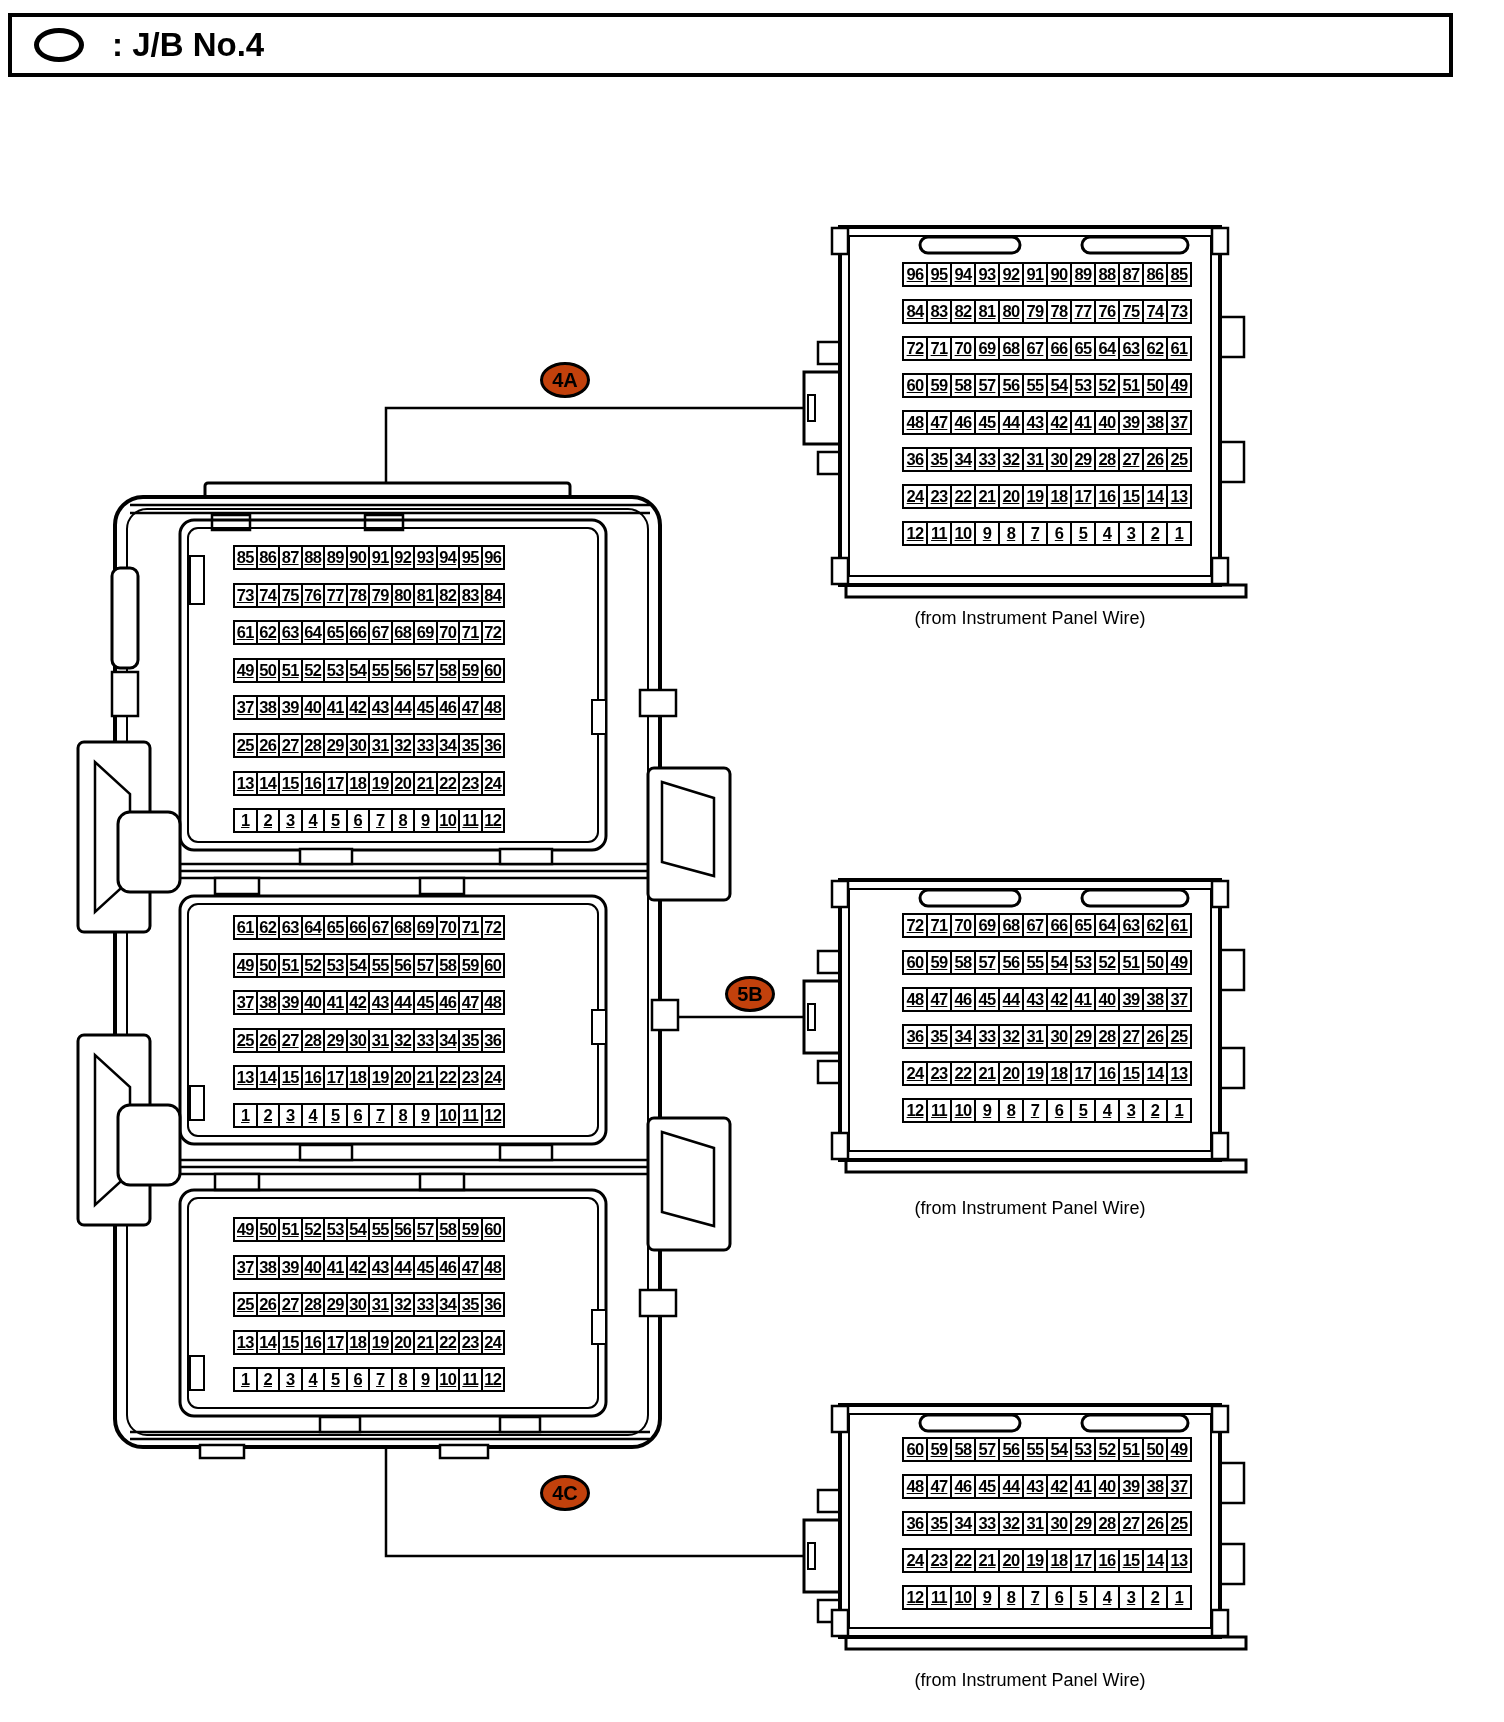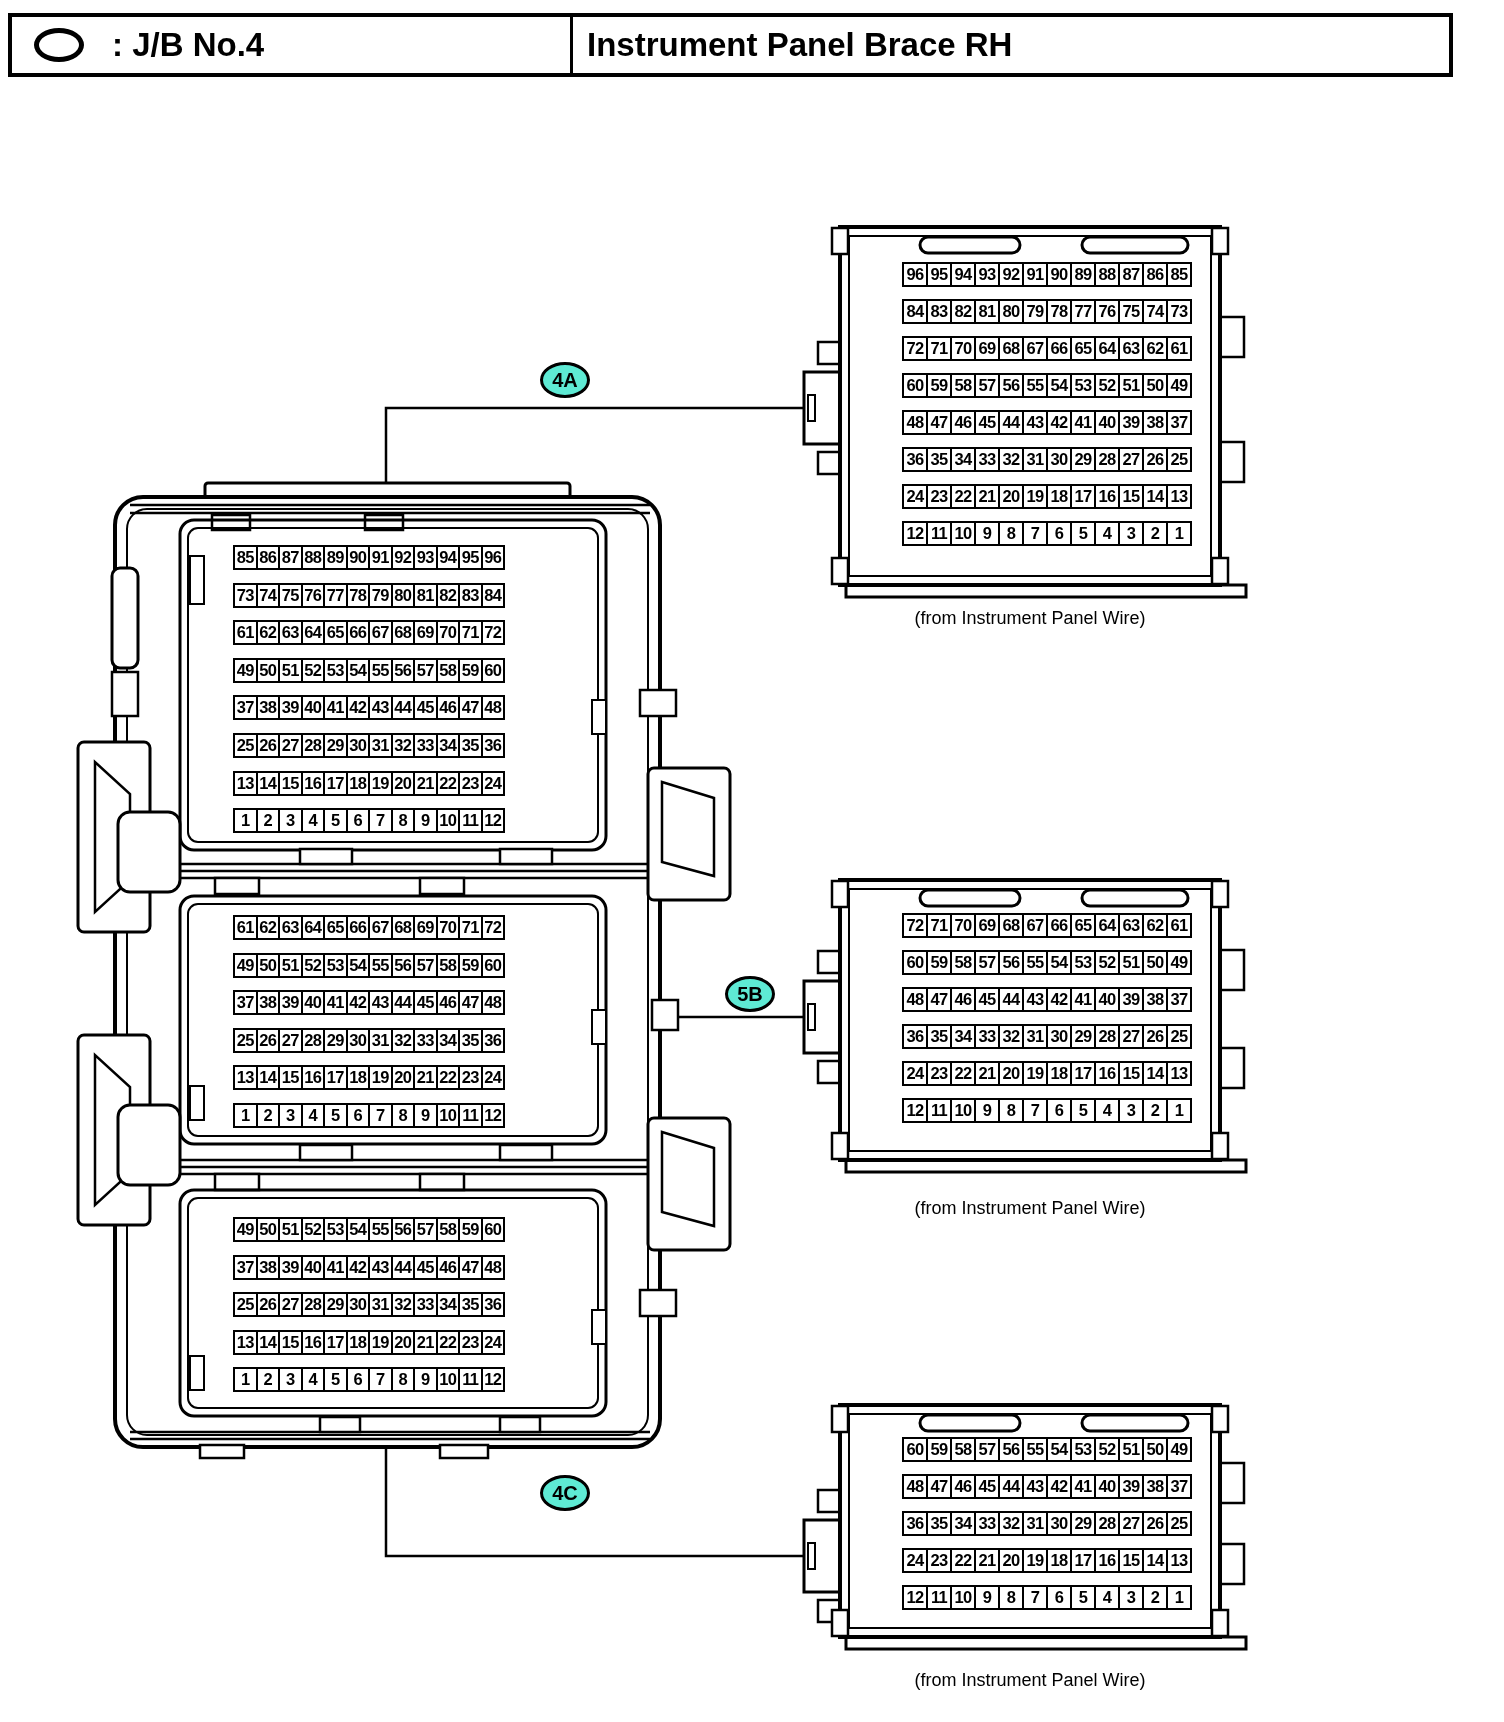--- a/index.html
+++ b/index.html
@@ -14,50 +14,47 @@
   .hdr-oval{width:40px;height:24px;border:5px solid #000;border-radius:50%;
             margin-left:22px;margin-right:28px;}
   .hdr-text{font-size:33px;font-weight:700;letter-spacing:0px;white-space:nowrap;}
   .hdr-right .hdr-text{margin-left:14px;}
 
   
   #art{position:absolute;left:0;top:0;width:1504px;height:1722px;}
 
   
   .pingrid{position:absolute;}
-  .pinrow{display:flex;}
+  .pinrow{display:flex;text-decoration:underline;}
   .grid-block .pinrow{margin-bottom:12.6px;}
   .grid-conn  .pinrow{margin-bottom:12px;}
   .pincell{box-sizing:border-box;height:25px;border:2px solid #000;margin-right:-2px;
            display:flex;align-items:center;justify-content:center;
            font-size:16.5px;font-weight:700;letter-spacing:-0.8px;background:#fff;}
   .grid-block .pincell{width:24.5px;}
   .grid-conn  .pincell{width:26px;}
 
   
   .refoval{position:absolute;width:44px;height:30px;border:3.5px solid #000;border-radius:50%;
            display:flex;align-items:center;justify-content:center;
-           font-size:20px;font-weight:700;background:#5eead4;}
+           font-size:20px;font-weight:700;background:#c2410c;}
 
   
   .cap{position:absolute;left:790px;width:480px;text-align:center;
        font-size:18px;font-weight:400;white-space:nowrap;}
 </style>
 </head>
 <body>
 
 <div id="page">
 
   <div class="hdr">
     <div class="hdr-left">
       <div class="hdr-oval"></div>
       <div class="hdr-text">: J/B No.4</div>
-    </div>
-    <div class="hdr-right">
-      <div class="hdr-text">Instrument Panel Brace RH</div>
     </div>
   </div>
 
   <svg id="art" viewBox="0 0 1504 1722" fill="none" stroke="#000">
 
     <g stroke-width="2.5">
       <polyline points="386,497 386,408 804,408"></polyline>
     </g>
     <g stroke-width="2.5">
       <polyline points="656,1017 804,1017"></polyline>

